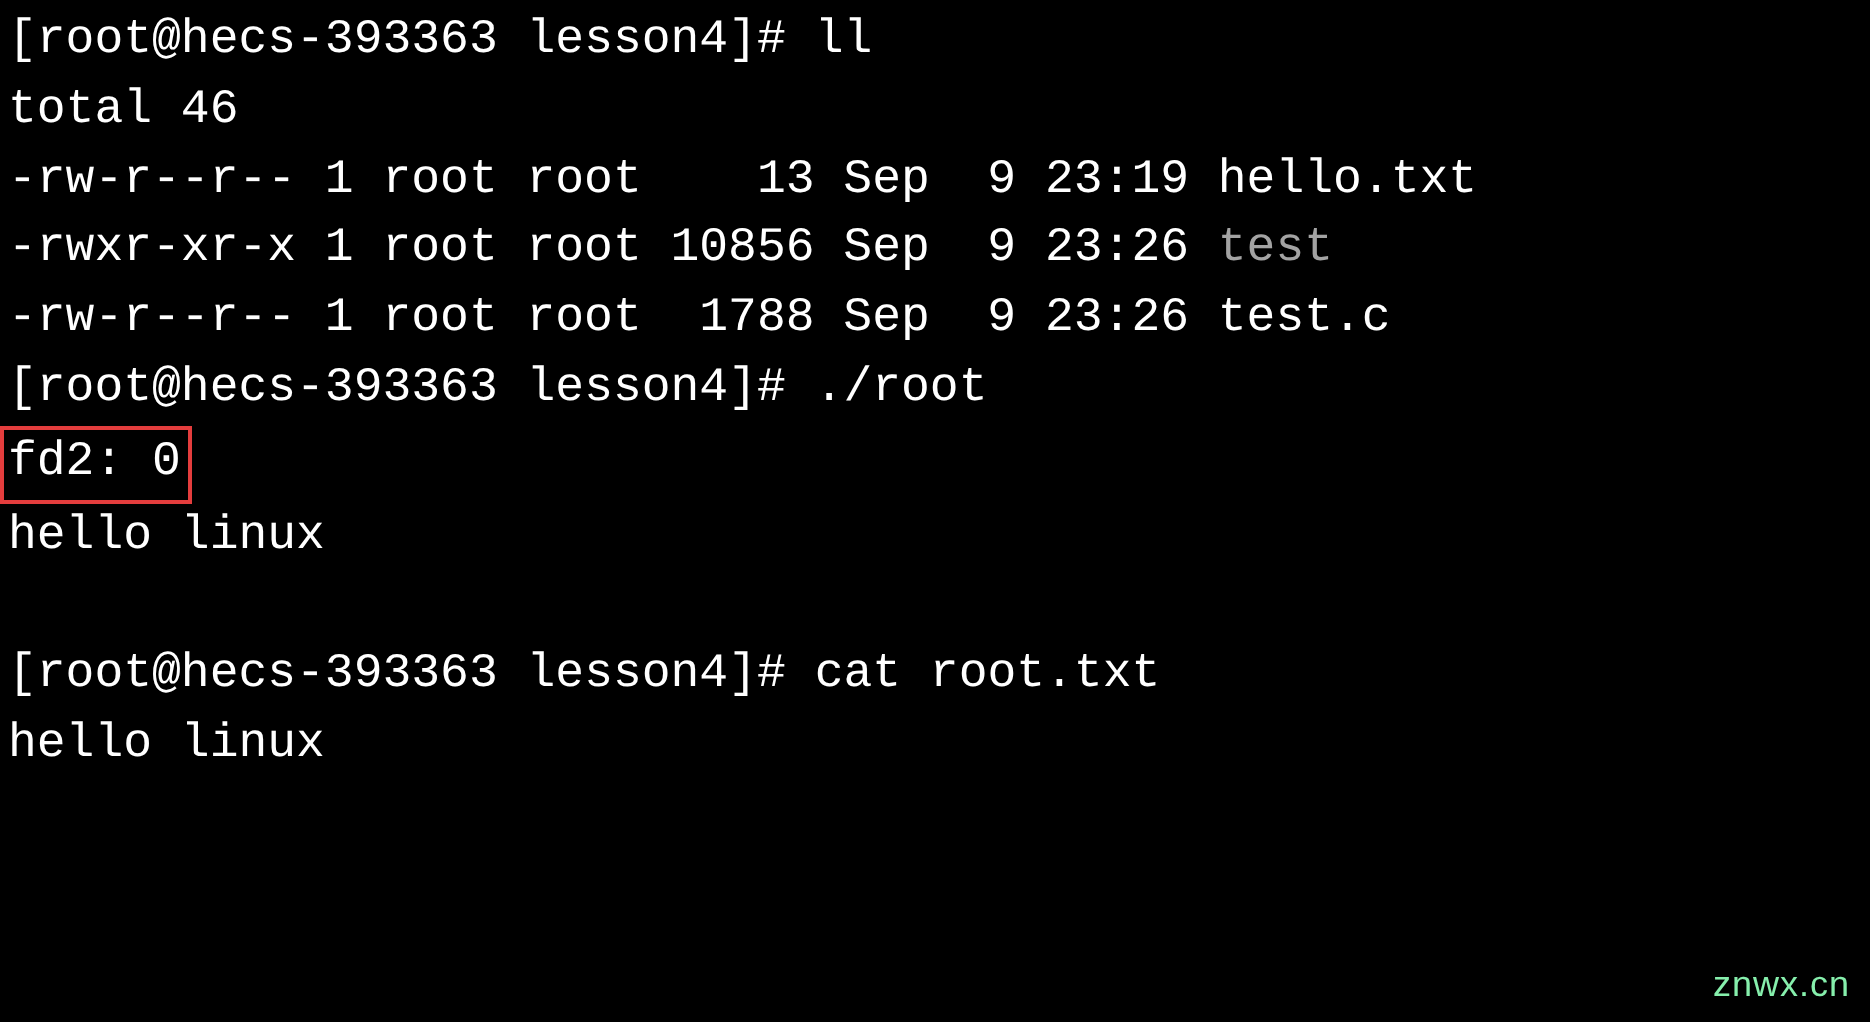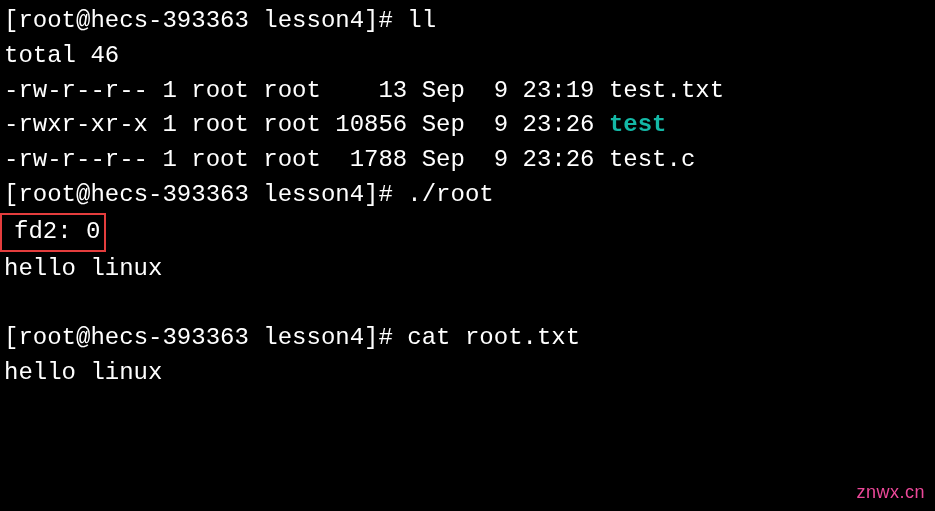--- a/index.html
+++ b/index.html
@@ -15,43 +15,43 @@
     box-sizing: border-box;
     position: relative;
     overflow: hidden;
   }
   .line {
     white-space: pre;
   }
   .highlight-box {
     display: inline-block;
     border: 2px solid #e43d3d;
-    padding: 0 4px 0 12px;
+    padding: 0 4px 0 2px;
     margin-left: -4px;
   }
-  .exec { color: #14b8a6; font-weight: bold; }
+  .exec { color: #a3a3a3; font-weight: normal; }
   .watermark {
     position: absolute;
     bottom: 6px;
     right: 10px;
-    color: #ec4899;
+    color: #86efac;
     font-family: Arial, sans-serif;
     font-size: 18px;
     letter-spacing: .5px;
   }
 </style>
 </head>
 <body>
 
 <div class="line">[<span>root</span>@<span>hecs-393363</span> <span>lesson4</span>]<span>#</span> <span>ll</span></div>
 
 <div class="line">total 46</div>
 
 <div id="files">
-    <div class="line">-rw-r--r-- 1 root root    13 Sep  9 23:19 <span>test.txt</span></div>
+    <div class="line">-rw-r--r-- 1 root root    13 Sep  9 23:19 <span>hello.txt</span></div>
     <div class="line">-rwxr-xr-x 1 root root 10856 Sep  9 23:26 <span class="exec">test</span></div>
     <div class="line">-rw-r--r-- 1 root root  1788 Sep  9 23:26 <span>test.c</span></div>
   </div>
 
 <div class="line">[<span>root</span>@<span>hecs-393363</span> <span>lesson4</span>]<span>#</span> <span>./root</span></div>
 
 <div class="line"><span class="highlight-box">fd2: 0</span></div>
 
 <div class="line">hello linux</div>
 

